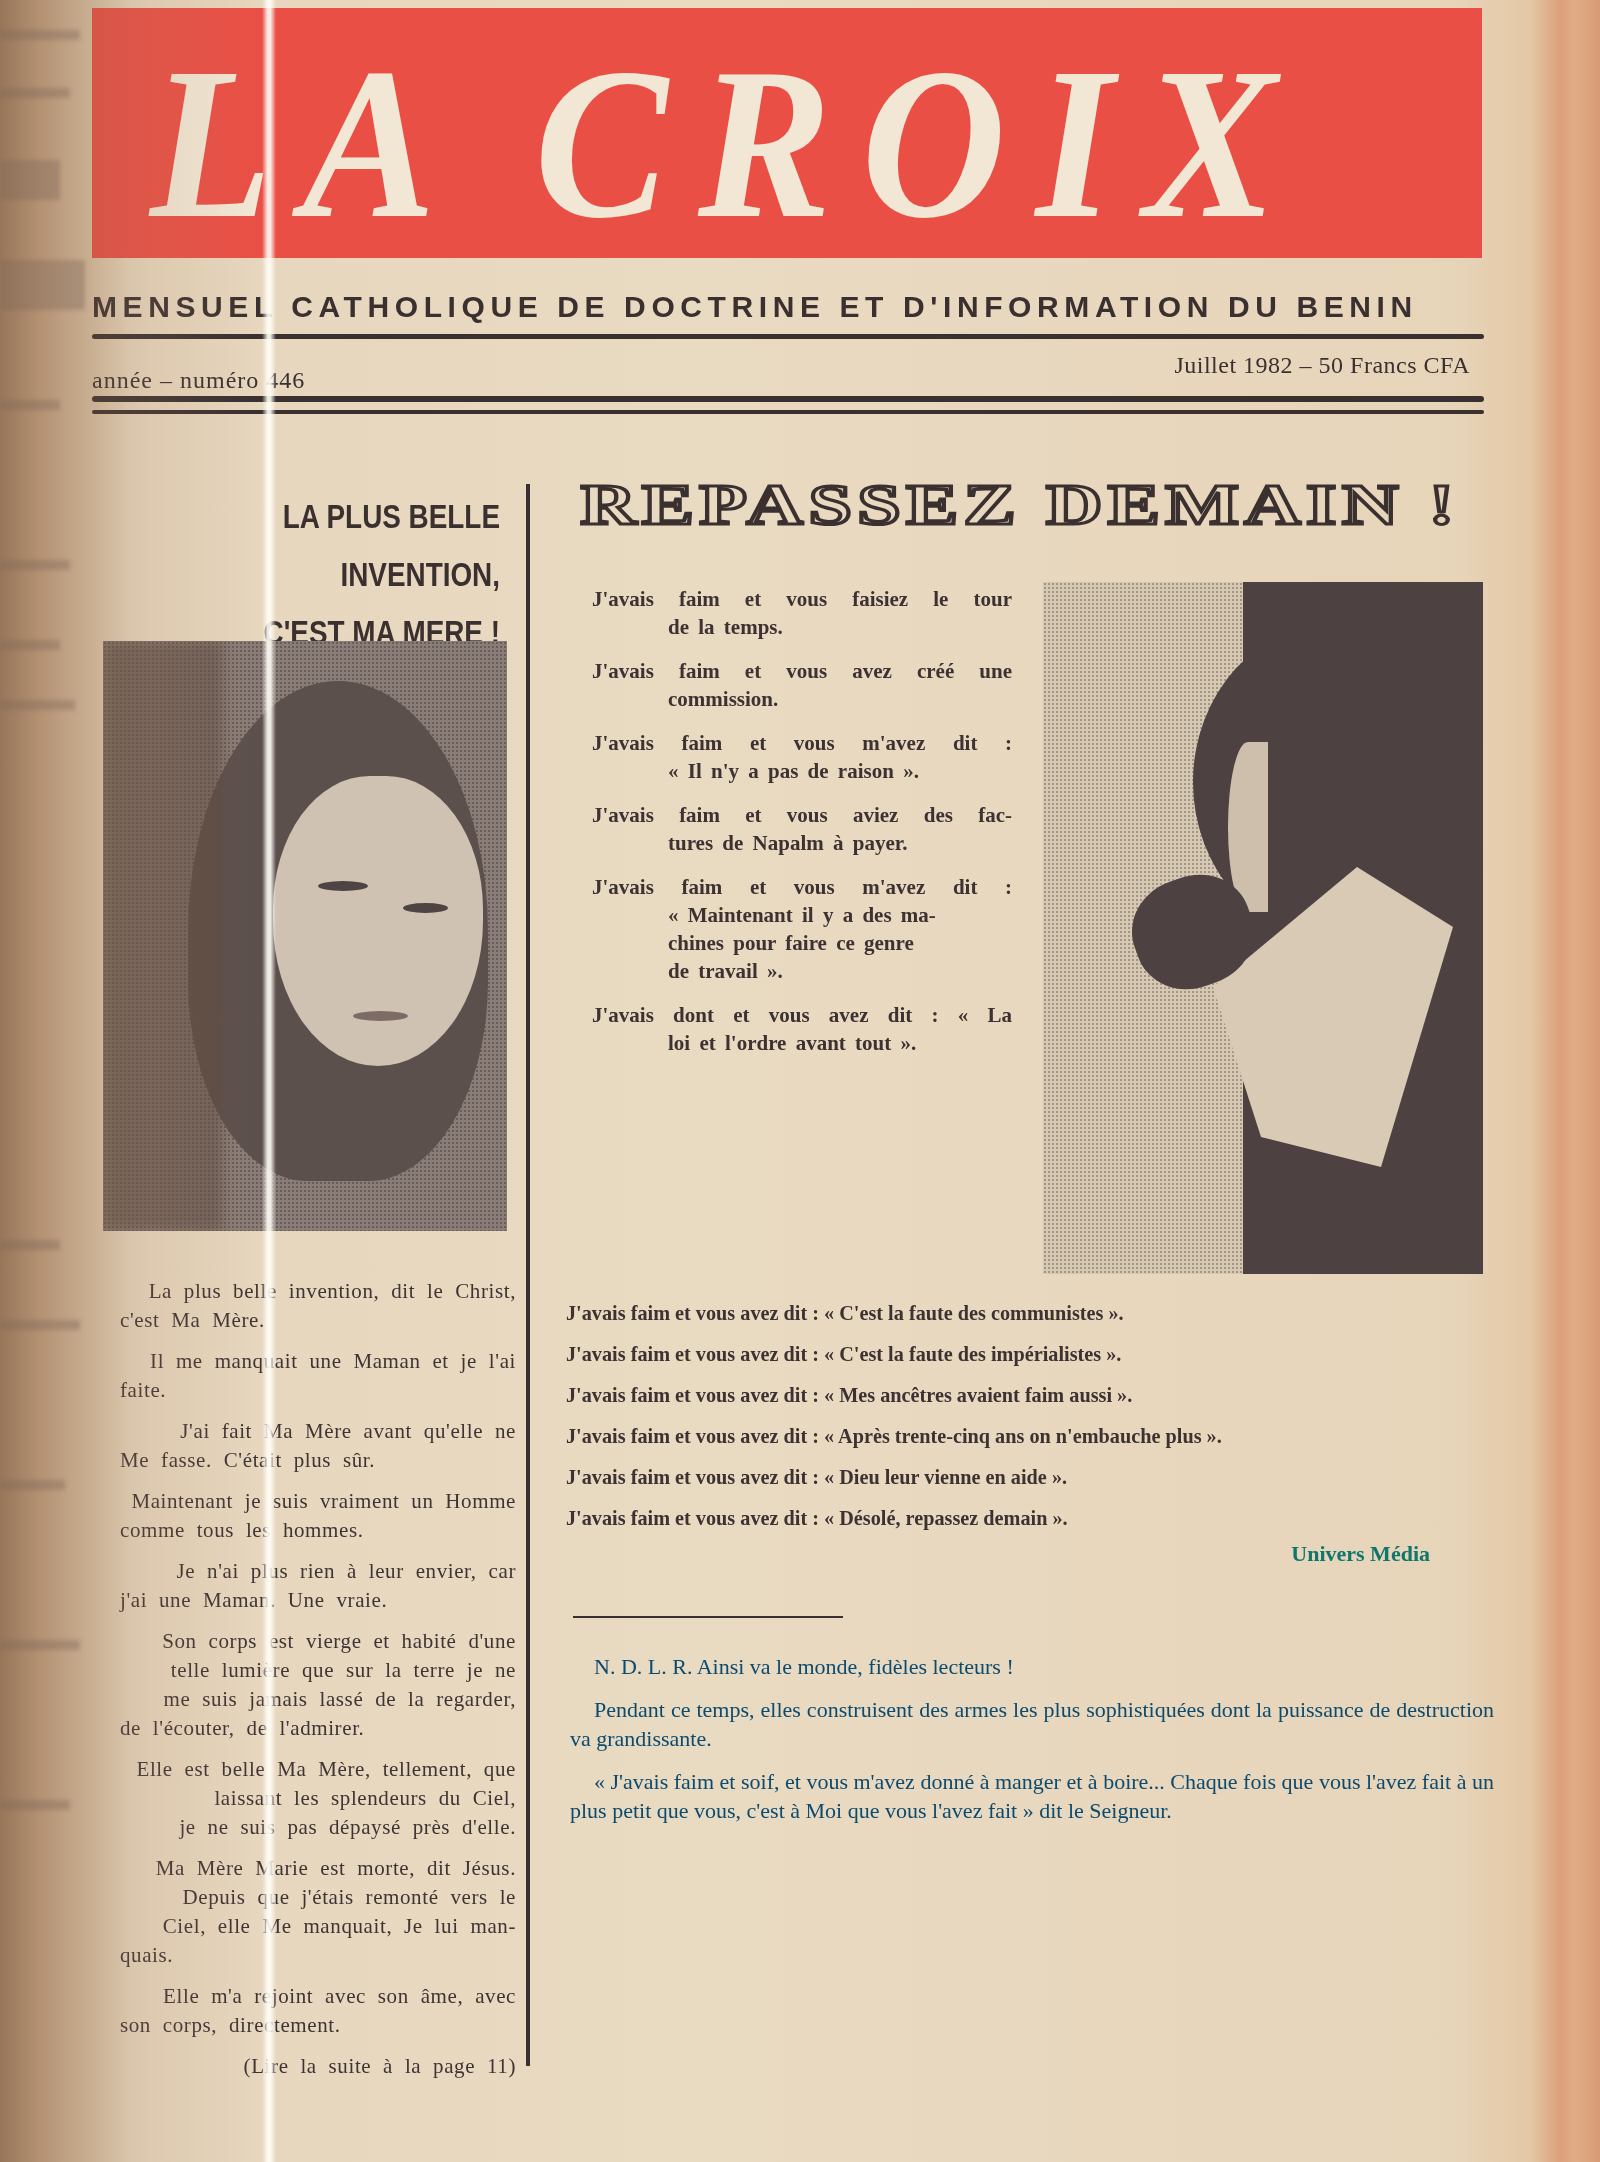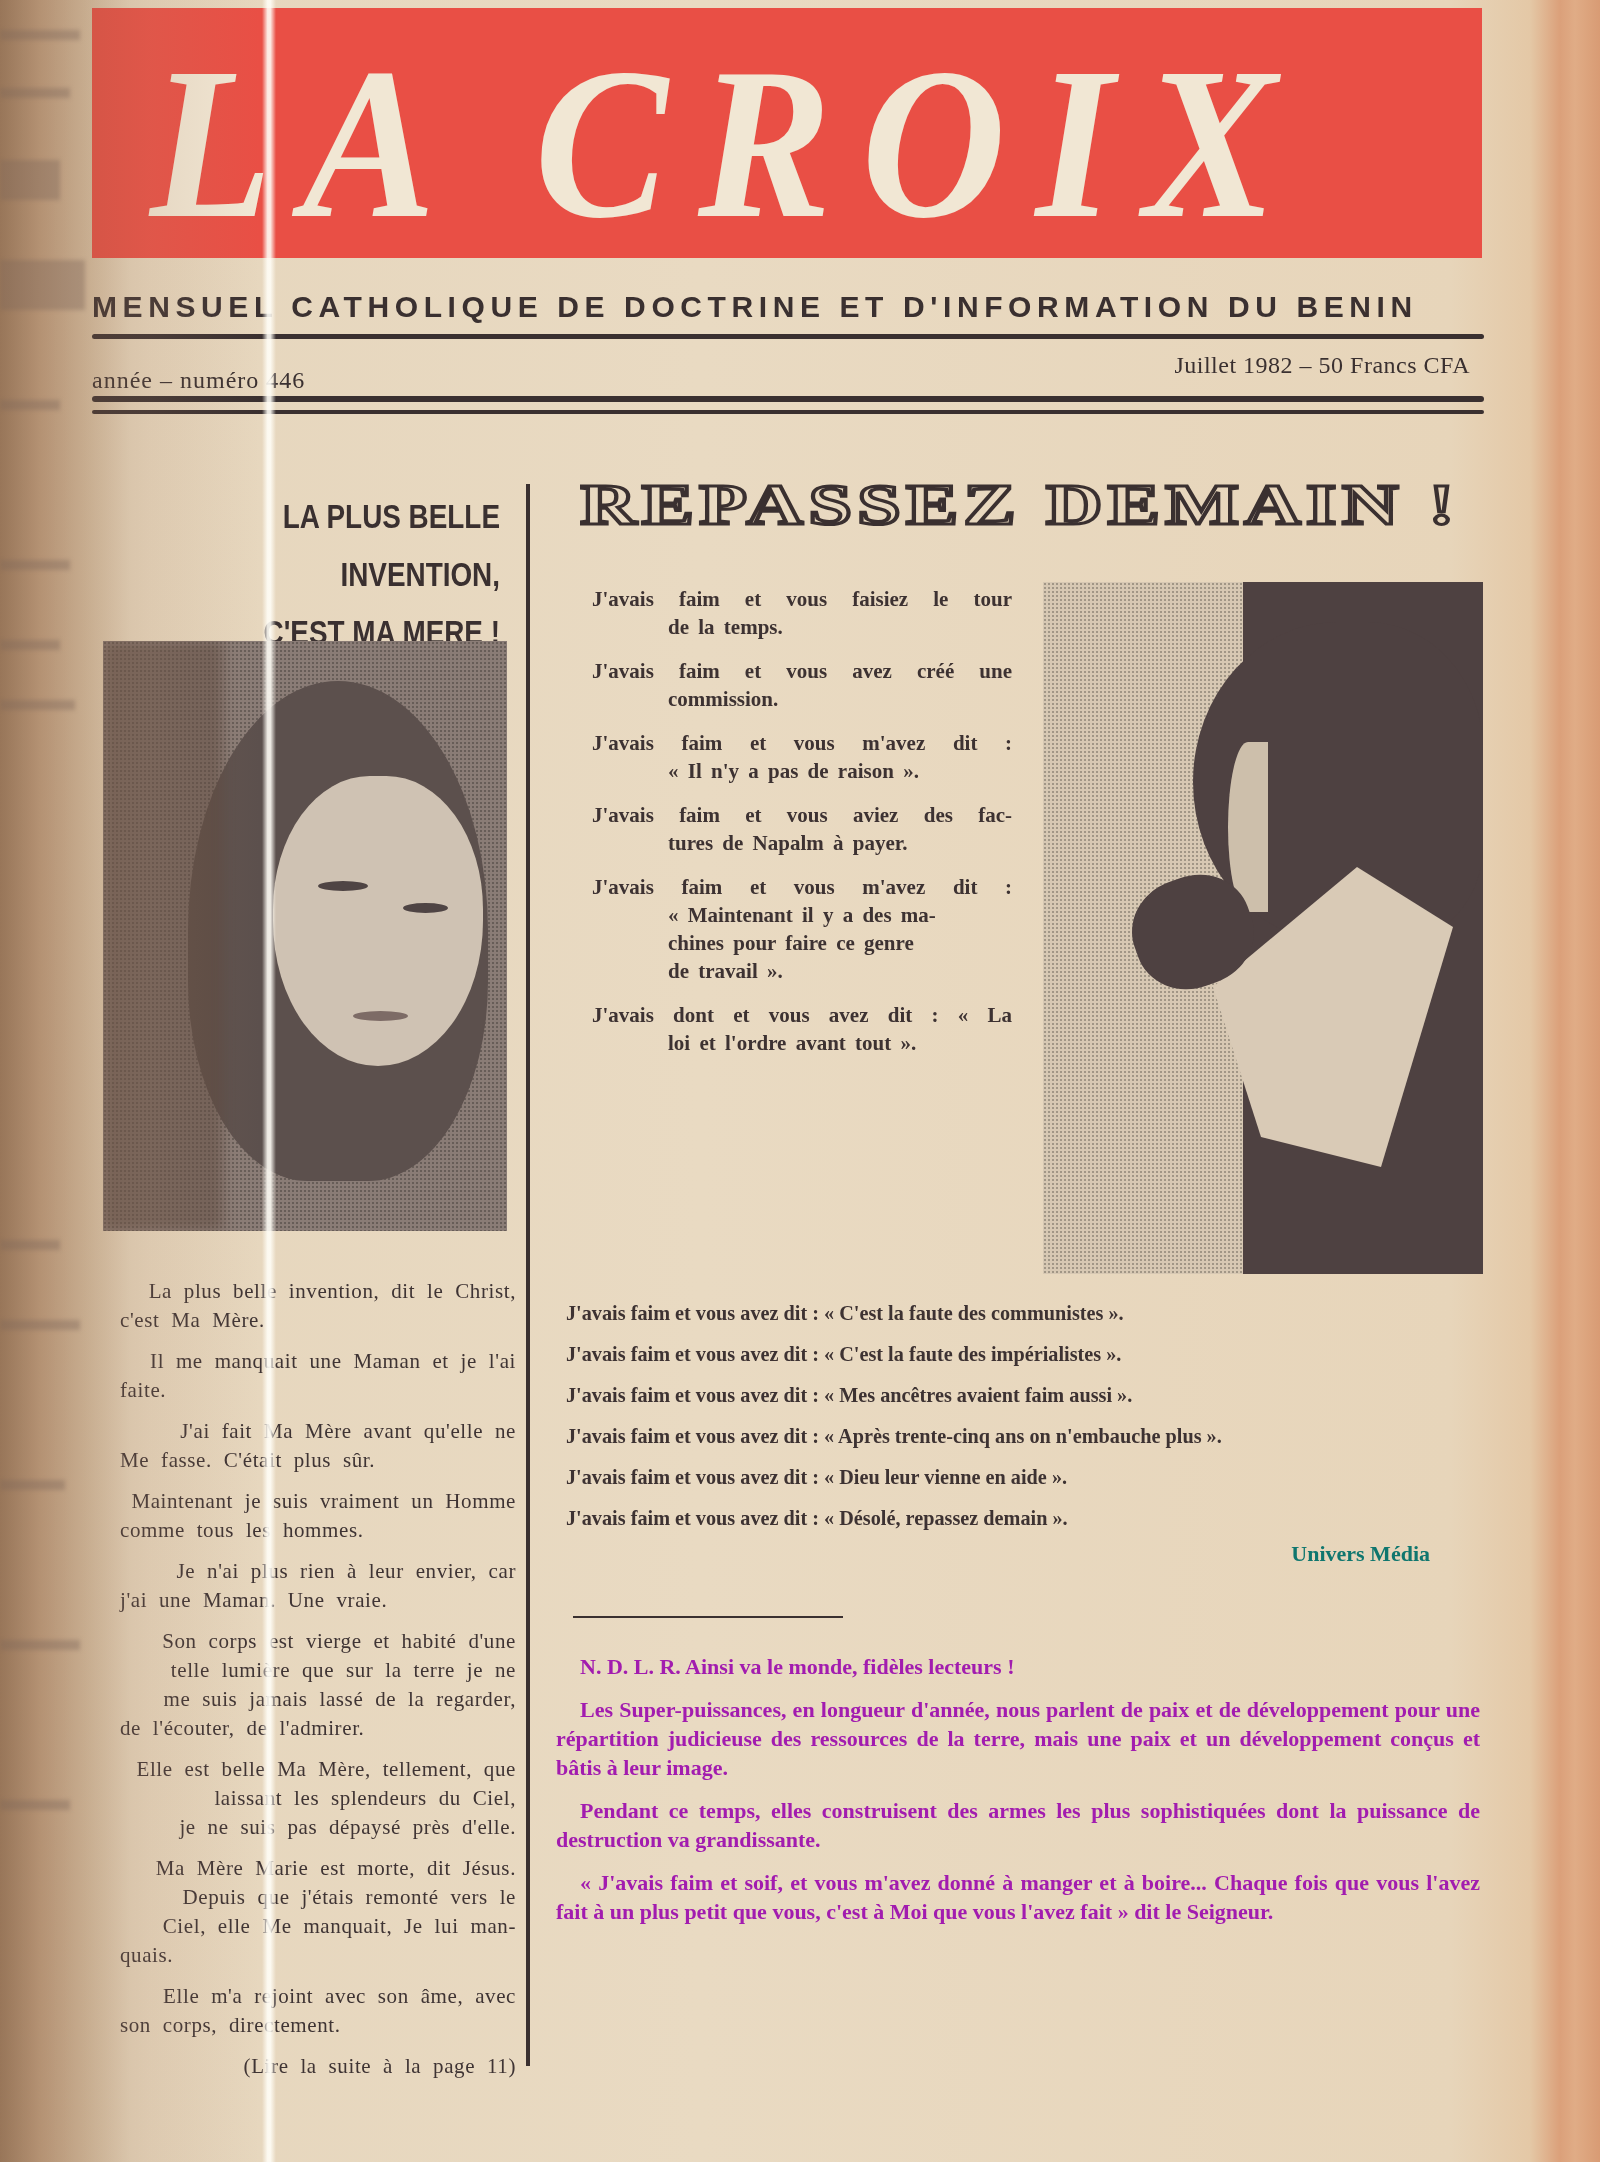--- a/index.html
+++ b/index.html
@@ -114,22 +114,22 @@
   }
   .poem2 div { white-space: nowrap; transform: scaleX(.92); transform-origin: left; }
   .signature {
     position: absolute; right: 170px; top: 1541px;
     font-weight: bold; font-size: 22px; color: #0f766e;
   }
   .short-rule {
     position: absolute; left: 573px; top: 1616px; width: 270px; height: 2px; background: #3a3030;
   }
   .ndlr {
-    position: absolute; left: 556px; top: 1652px; width: 924px;
-    font-weight: bold; font-size: 22px; line-height: 29px; color: #a21caf;
+    position: absolute; left: 570px; top: 1652px; width: 924px;
+    font-weight: normal; font-size: 22px; line-height: 29px; color: #0c4a6e;
   }
   .ndlr p { margin: 0 0 14px 0; text-indent: 24px; text-align: justify; }
 </style>
 </head>
 <body>
 
 <div class="paper"></div>
 
 <div class="left-binding">
   <div class="frag" style="top:30px;width:80px;"></div>
@@ -234,19 +234,18 @@
   <div>J'avais faim et vous avez dit : « Après trente-cinq ans on n'embauche plus ».</div>
   <div>J'avais faim et vous avez dit : « Dieu leur vienne en aide ».</div>
   <div>J'avais faim et vous avez dit : « Désolé, repassez demain ».</div>
 </div>
 
 <div class="signature">Univers Média</div>
 <div class="short-rule"></div>
 
 <div class="ndlr">
   <p>N. D. L. R. Ainsi va le monde, fidèles lecteurs !</p>
-  <p>Les Super-puissances, en longueur d'année, nous parlent de paix et de développement pour une répartition judicieuse des ressources de la terre, mais une paix et un développement conçus et bâtis à leur image.</p>
   <p>Pendant ce temps, elles construisent des armes les plus sophistiquées dont la puissance de destruction va grandissante.</p>
   <p>« J'avais faim et soif, et vous m'avez donné à manger et à boire... Chaque fois que vous l'avez fait à un plus petit que vous, c'est à Moi que vous l'avez fait » dit le Seigneur.</p>
 </div>
 
 <div class="blurzone"></div>
 <div class="glare"></div>
 
 </body></html>

